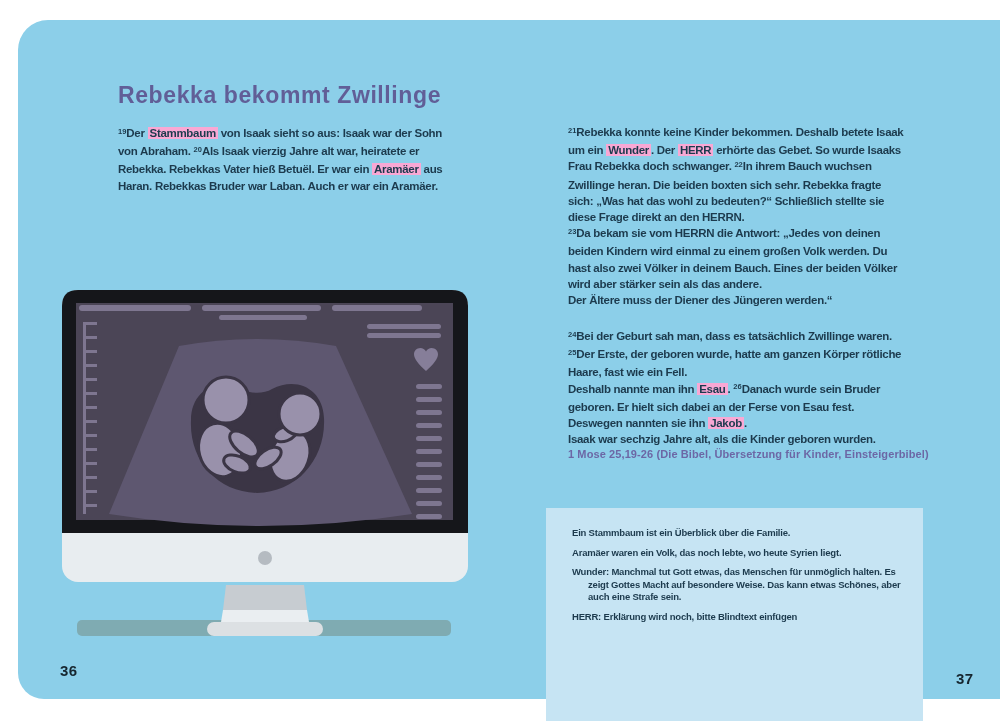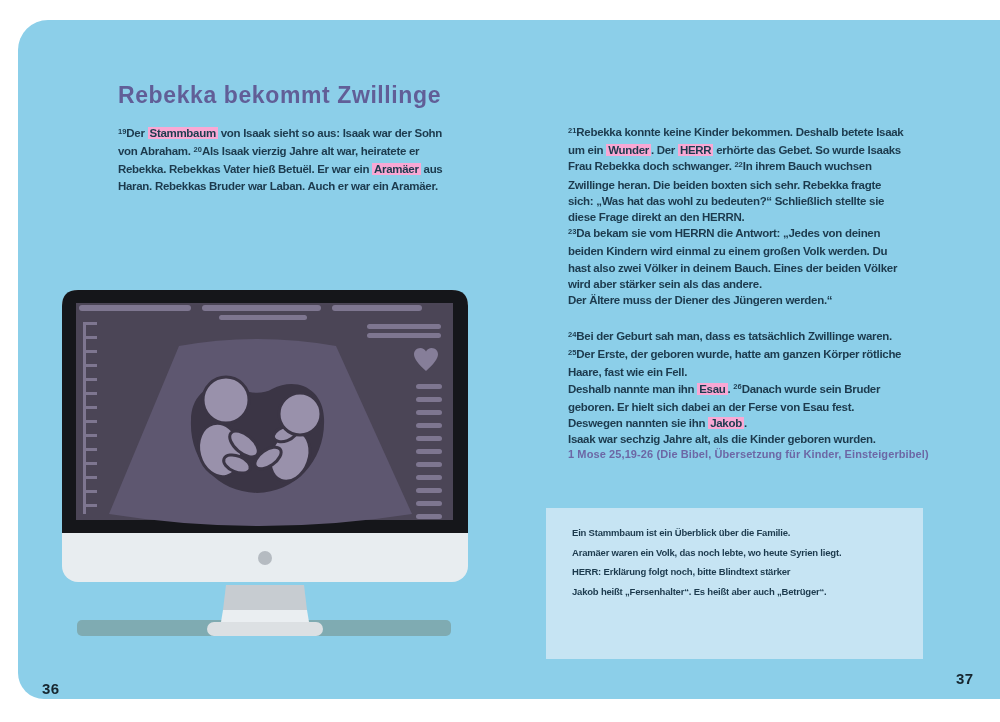--- a/index.html
+++ b/index.html
@@ -30,34 +30,34 @@
   .sup { font-size:7.5px; position:relative; top:-3.5px; letter-spacing:0; }
   .hl  { background:#f9a8d4; padding:0 2px; }
 
   .citation {
     position:absolute; left:568px; top:448px;
     font-size:11px; font-weight:bold; letter-spacing:0.1px;
     color:#6c67a5;
   }
 
   .glossary-box {
-    position:absolute; left:546px; top:508px; width:377px; height:151px;
+    position:absolute; left:546px; top:508px; width:377px; height:213px;
     background:#c6e4f3; padding:19px 18px 4px 26px;
   }
   .glossary-entry {
     font-size:9.5px; font-weight:bold; letter-spacing:-0.2px;
     color:#1c3a4d; line-height:12.6px; margin-bottom:7px;
     padding-left:16px; text-indent:-16px;
   }
 
   .pageno {
     position:absolute; top:662px; font-size:15px; font-weight:bold;
     color:#16262f; letter-spacing:0.3px;
   }
-  .pageno-left  { left:42px;margin-top:18px; }
+  .pageno-left  { left:60px; }
   .pageno-right { left:956px;margin-top:8px; }
 
   .illustration { position:absolute; left:60px; top:288px; width:410px; height:352px; }
 </style>
 </head>
 <body>
 
 <div id="stage">
   <div class="spread"></div>
 
@@ -150,18 +150,18 @@
   <div class="pageno pageno-left">36</div>
 
   <p class="bodytext block-1"><span class="sup">21</span><span>Rebekka konnte keine Kinder bekommen. Deshalb betete Isaak um ein </span><span class="hl">Wunder</span><span>. Der </span><span class="hl">HERR</span><span> erhörte das Gebet. So wurde Isaaks Frau Rebekka doch schwanger. </span><span class="sup">22</span><span>In ihrem Bauch wuchsen Zwillinge heran. Die beiden boxten sich sehr. Rebekka fragte sich: „Was hat das wohl zu bedeuten?“ Schließlich stellte sie diese Frage direkt an den HERRN.</span><br><span class="sup">23</span><span>Da bekam sie vom HERRN die Antwort: „Jedes von deinen beiden Kindern wird einmal zu einem großen Volk werden. Du hast also zwei Völker in deinem Bauch. Eines der beiden Völker wird aber stärker sein als das andere.</span><br><span>Der Ältere muss der Diener des Jüngeren werden.“</span></p>
   <p class="bodytext block-2"><span class="sup">24</span><span>Bei der Geburt sah man, dass es tatsächlich Zwillinge waren. </span><span class="sup">25</span><span>Der Erste, der geboren wurde, hatte am ganzen Körper rötliche Haare, fast wie ein Fell.</span><br><span>Deshalb nannte man ihn </span><span class="hl">Esau</span><span>. </span><span class="sup">26</span><span>Danach wurde sein Bruder geboren. Er hielt sich dabei an der Ferse von Esau fest.</span><br><span>Deswegen nannten sie ihn </span><span class="hl">Jakob</span><span>.</span><br><span>Isaak war sechzig Jahre alt, als die Kinder geboren wurden.</span></p>
 
   <div class="citation">1 Mose 25,19-26 (Die Bibel, Übersetzung für Kinder, Einsteigerbibel)</div>
 
   <div class="glossary-box">
     <div class="glossary-entry">Ein Stammbaum ist ein Überblick über die Familie.</div>
     <div class="glossary-entry">Aramäer waren ein Volk, das noch lebte, wo heute Syrien liegt.</div>
-    <div class="glossary-entry">HERR: Erklärung folgt noch, bitte Blindtext stärker</div>
-    <div class="glossary-entry">Jakob heißt „Fersenhalter“. Es heißt aber auch „Betrüger“.</div>
+    <div class="glossary-entry">Wunder: Manchmal tut Gott etwas, das Menschen für unmöglich halten. Es zeigt Gottes Macht auf besondere Weise. Das kann etwas Schönes, aber auch eine Strafe sein.</div>
+    <div class="glossary-entry">HERR: Erklärung wird noch, bitte Blindtext einfügen</div>
   </div>
 
   <div class="pageno pageno-right">37</div>
 </div>
 
 </body></html>

